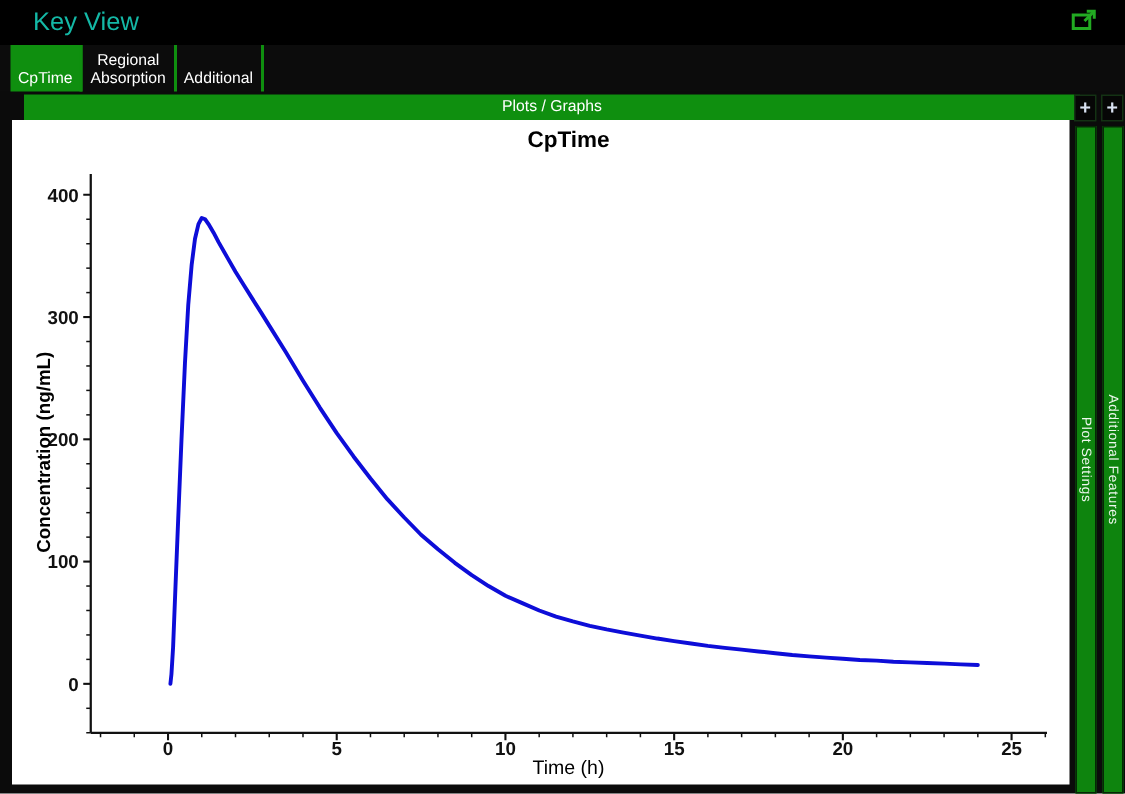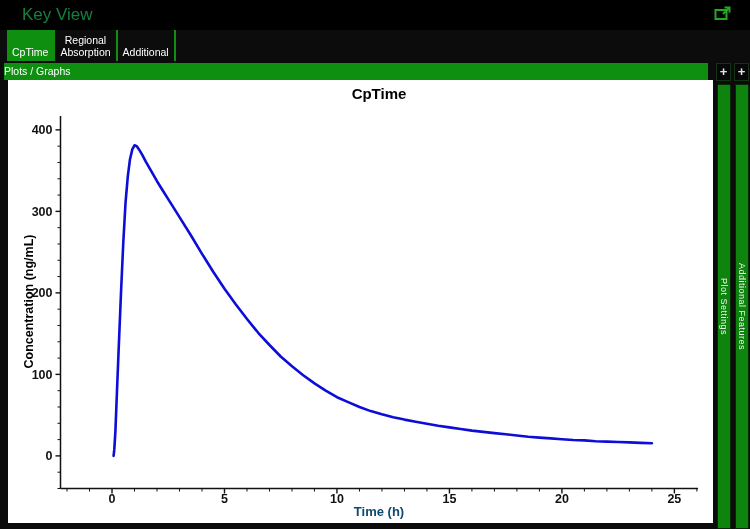--- a/index.html
+++ b/index.html
@@ -3,38 +3,38 @@
 <meta charset="utf-8">
 <style>
   html,body{margin:0;padding:0;}
   body{
     width:750px;height:529px;position:relative;overflow:hidden;
     background:#0b0b0b;font-family:"Liberation Sans",sans-serif;
     -webkit-font-smoothing:antialiased;
   }
   
   .titlebar{position:absolute;left:0;top:0;width:750px;height:30px;background:#000;}
-  .titlebar .title{color:#15803d;font-size:17px;line-height:30px;padding-left:22px;font-weight:400;}
+  .titlebar .title{color:#14b8a6;font-size:17px;line-height:30px;padding-left:22px;font-weight:400;}
   .export-btn{position:absolute;right:18px;top:6px;width:18px;height:16px;cursor:pointer;}
   
   .tabrow{
     position:absolute;left:0;top:30px;width:750px;height:31px;background:#0c0c0c;
     display:flex;align-items:stretch;padding-left:7px;box-sizing:border-box;
   }
   .tab{
     color:#fff;font-size:10.5px;line-height:11.5px;text-align:center;
     display:flex;align-items:flex-end;justify-content:center;
     padding:2px 5px 3px;border-right:2px solid #0f8f0f;
     white-space:pre-line;cursor:pointer;box-sizing:border-box;
   }
   .tab.selected{background:#0f8f0f;}
   
   .toolbar{
-    position:absolute;left:4px;top:63px;width:704px;height:17px;background:#0f8f0f;
-    color:#fff;font-size:10.5px;line-height:17px;
+    position:absolute;left:16px;top:63px;width:704px;height:17px;background:#0f8f0f;
+    color:#fff;font-size:10.5px;line-height:17px;text-align:center;
   }
   .plus-btn{
     position:absolute;top:63px;width:15px;height:18px;background:#060606;
     color:#d9e2f2;font-size:13px;line-height:16px;text-align:center;
     border:1px solid #143214;box-sizing:border-box;cursor:pointer;font-weight:bold;
   }
   .plus-btn.b1{left:716px;}
   .plus-btn.b2{left:734px;}
   
   .strip{
@@ -54,21 +54,21 @@
     position:absolute;left:52px;top:5px;width:638px;text-align:center;
     font-size:15px;font-weight:bold;color:#000;
   }
   .ylabel{
     position:absolute;left:14px;top:0;width:443px;text-align:center;
     transform-origin:0 0;transform:rotate(-90deg) translateX(-443px);
     font-size:12.5px;font-weight:bold;color:#000;
   }
   .xlabel{
     position:absolute;left:52px;top:424px;width:638px;text-align:center;
-    font-size:13px;font-weight:bold;color:#0c4a6e;
+    font-size:13px;font-weight:normal;color:#000000;
   }
   #chart-svg{position:absolute;left:0;top:0;}
   #chart-svg text{font-family:"Liberation Sans",sans-serif;font-weight:bold;font-size:12.5px;fill:#111;}
 </style>
 </head>
 <body>
 
 <div class="titlebar">
   <div class="title">Key View</div>
   <div class="export-btn">

